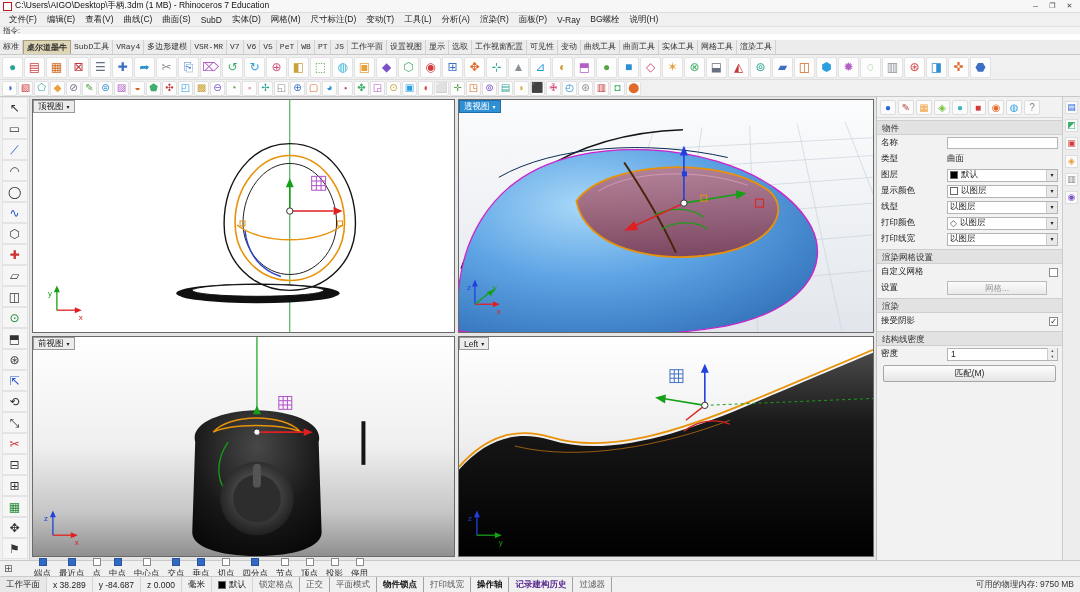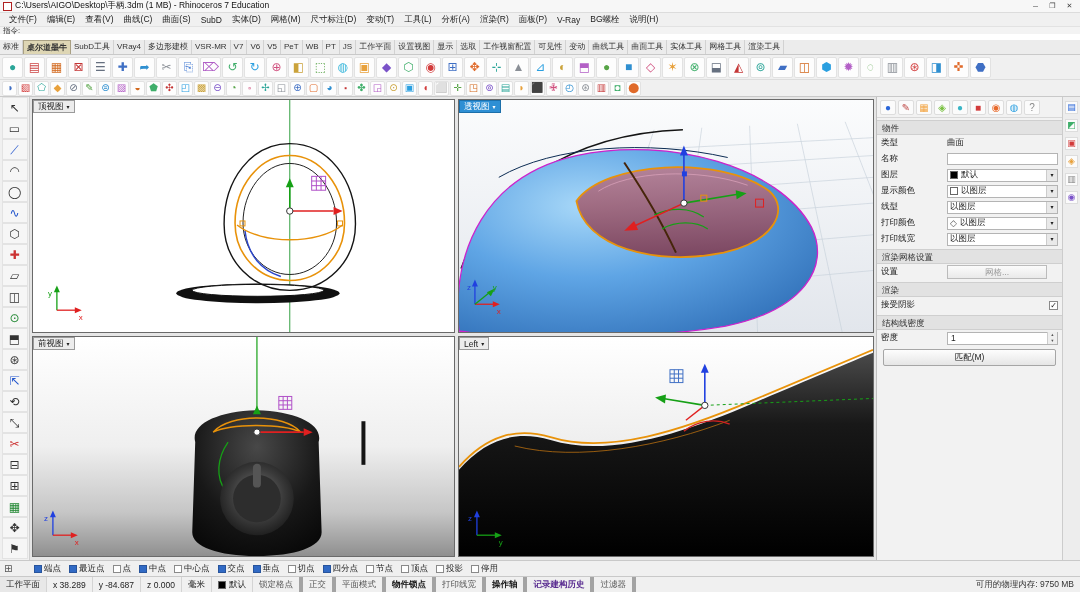--- a/index.html
+++ b/index.html
@@ -17,21 +17,21 @@
   .menubar { position:absolute; top:13px; left:0; right:0; height:13px; display:flex; align-items:center; padding-left:4px; background:#f0f0f0; }
   .menu-item { padding:0 5px; font-size:8.5px; white-space:nowrap; }
 
   
   .cmdline { position:absolute; top:26px; left:0; right:0; height:14px; border-top:1px solid #e2e2e2; border-bottom:1px solid #c6c6c6; }
   .cmdrow1 { height:7px; background:#f3f3f3; font-size:7.5px; line-height:7px; padding-left:3px; color:#333; }
   .cmdrow2 { height:7px; background:#ffffff; }
 
   
   .tabbar { position:absolute; top:40px; left:0; right:0; height:15px; display:flex; align-items:flex-end; background:#ececec; border-bottom:1px solid #c9c9c9; overflow:hidden; }
-  .tab { padding:1px 3px; font-size:8px; white-space:nowrap; border-right:1px solid #d2d2d2; height:14px; line-height:12px; color:#333; }
+  .tab { padding:1px 3px; font-size:8px; white-space:nowrap; border-right:1px solid #d2d2d2; height:14px; line-height:12px; color:#333;font-family:Liberation Mono, monospace; }
   .tab.active { background:#ded6b4; border:1px solid #a9a083; border-bottom:none; font-weight:bold; }
 
   
   .toolbar { position:absolute; left:0; right:0; display:flex; align-items:center; gap:1px; padding-left:2px; background:#f0f0f0; overflow:hidden; }
   .tb1 { top:55px; height:25px; border-bottom:1px solid #dddddd; }
   .tb2 { top:80px; height:17px; border-bottom:1px solid #c9c9c9; }
   .tbtn { flex:none; display:flex; align-items:center; justify-content:center; background:#fdfdfd; border:1px solid #e2e2e2; border-radius:2px; }
   .tb1 .tbtn { width:21px; height:21px; }
   .tb2 .tbtn { width:15px; height:15px; }
   .tb1 .ic { font-size:12px; line-height:1; }
@@ -77,32 +77,32 @@
 
   
   .rstrip { position:absolute; left:1062px; top:0; width:18px; height:463px; background:#ededed; border-left:1px solid #cccccc; display:flex; flex-direction:column; align-items:center; padding-top:4px; gap:5px; }
   .rsicon { width:13px; height:13px; display:flex; align-items:center; justify-content:center; background:#fbfbfb; border:1px solid #ddd; }
   .rsicon .ic { font-size:9px; line-height:1; }
 
   
   .osnapbar { position:absolute; top:560px; left:0; right:0; height:16px; background:#f0f0f0; border-top:1px solid #c9c9c9; display:flex; align-items:center; padding-left:4px; }
   .oslead { width:12px; font-size:10px; color:#555; margin-right:18px; }
   .ositems { display:flex; align-items:center; gap:8px; }
-  .os { display:flex; align-items:center; gap:2px; }
+  .os { display:flex; align-items:center; gap:2px;flex-direction:column; }
   .os .cb { width:8px; height:8px; }
   .os.checked .cb { background:#316ac5; border-color:#28549c; }
   .oslabel { font-size:8.5px; color:#222; white-space:nowrap; }
 
   
   .statusbar { position:absolute; top:576px; left:0; right:0; height:16px; background:#f0f0f0; border-top:1px solid #c9c9c9; display:flex; align-items:stretch; font-size:8.5px; }
   .scell { display:flex; align-items:center; padding:0 6px; border-right:1px solid #d4d4d4; white-space:nowrap; color:#222; }
   .scell.btn { background:#e8e8e8; }
   .layercell { gap:3px; }
   .stoggles { display:flex; align-items:stretch; }
-  .stoggle { display:flex; align-items:center; padding:0 6px; border-right:4px solid #a3a3a3; color:#555; white-space:nowrap; }
+  .stoggle { display:flex; align-items:center; padding:0 6px; border-right:1px solid #a3a3a3; color:#555; white-space:nowrap; }
   .stoggle.active { color:#111; font-weight:bold; }
   .mem { margin-left:auto; border-right:none; color:#333; }
 </style>
 </head>
 <body>
 
 <div id="app">
 
   <div class="titlebar">
     <span class="app-icon"></span>
@@ -746,26 +746,26 @@
             <span class="ic g" style="color: rgb(42, 159, 224);">◍</span>
           </span>
           <span class="ptab">
             <span class="ic g" style="color: rgb(136, 136, 136);">?</span>
           </span>
       </div>
 
       <div class="psec">物件</div>
 
       <div class="prow">
+        <span class="plabel">名称</span>
+        <span class="pinput"></span>
+      </div>
+      <div class="prow">
         <span class="plabel">类型</span>
         <span class="pvalue">曲面</span>
-      </div>
-      <div class="prow">
-        <span class="plabel">名称</span>
-        <span class="pinput"></span>
       </div>
       <div class="prow">
         <span class="plabel">图层</span>
         <span class="dd">
             <span class="sw black"></span>
             <span>默认</span>
             <span class="dda">▾</span>
           </span>
       </div>
       <div class="prow">
@@ -793,20 +793,24 @@
       </div>
       <div class="prow">
         <span class="plabel">打印线宽</span>
         <span class="dd">
             <span>以图层</span>
             <span class="dda">▾</span>
           </span>
       </div>
 
       <div class="psec">渲染网格设置</div>
+      <div class="prow">
+        <span class="plabel">自定义网格</span>
+        <span class="cb right"></span>
+      </div>
       <div class="prow">
         <span class="plabel">设置</span>
         <span class="meshbtn">网格...</span>
       </div>
 
       <div class="psec">渲染</div>
       <div class="prow">
         <span class="plabel">接受阴影</span>
         <span class="cb on right"></span>
       </div>

